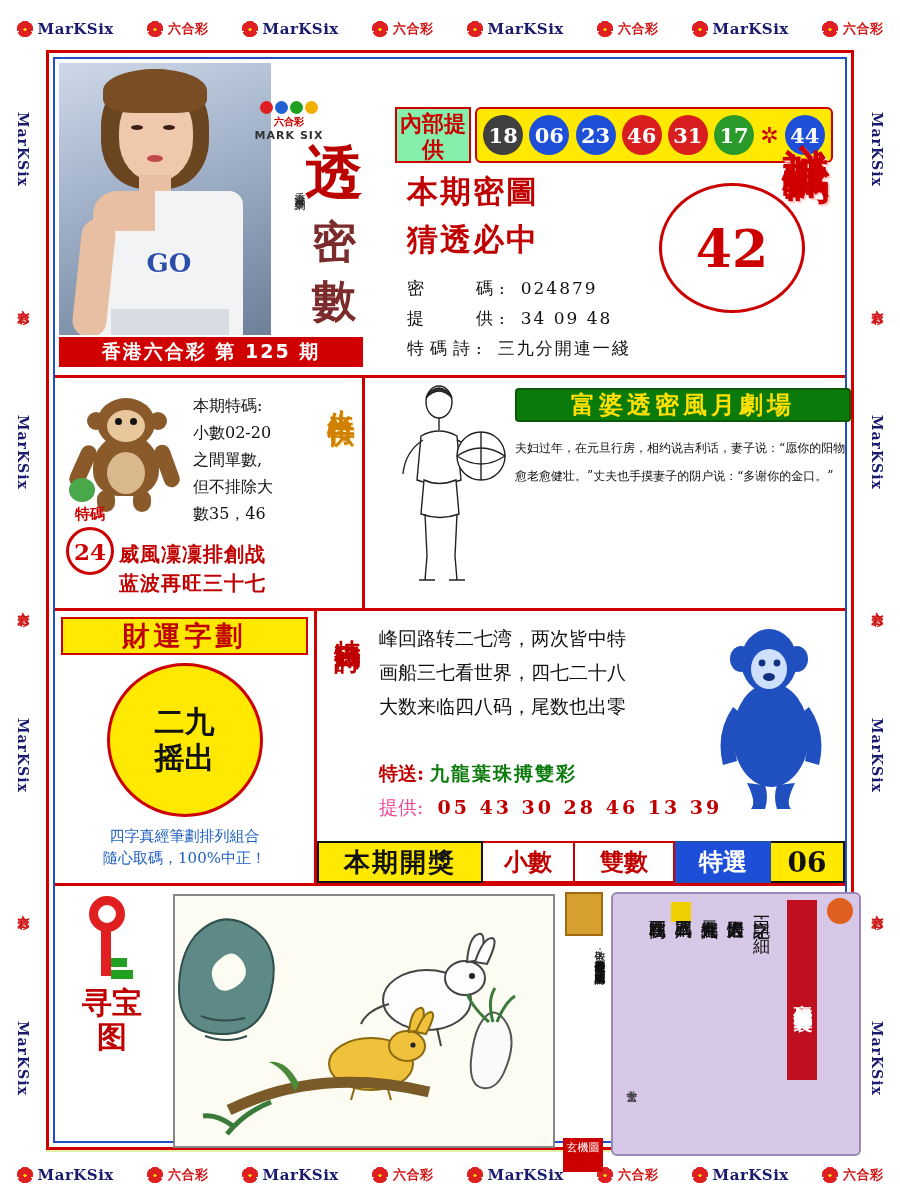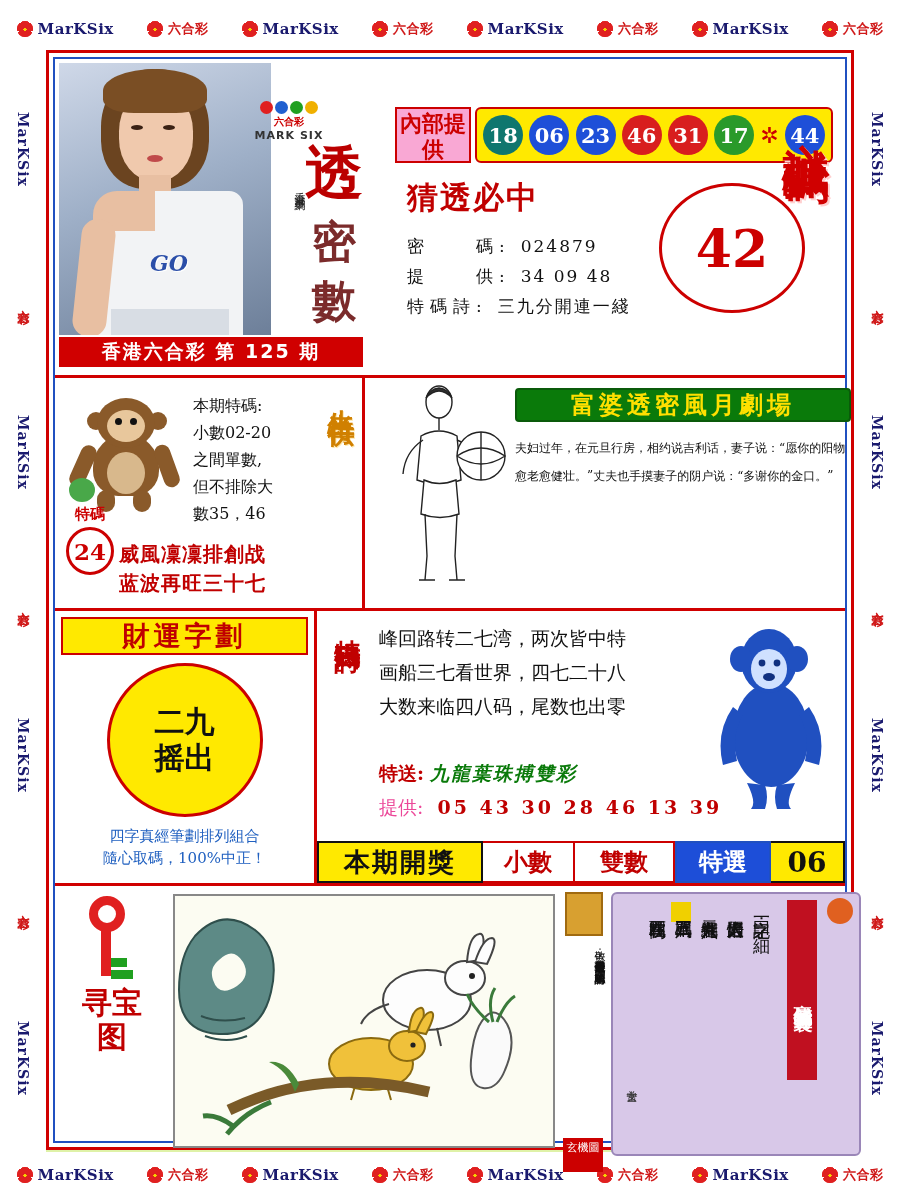--- a/index.html
+++ b/index.html
@@ -98,21 +98,21 @@
   .photo .neck{position:absolute;left:80px;top:112px;width:32px;height:24px;background:#e8bfa2;}
   .photo .body{
     position:absolute;left:34px;top:128px;width:150px;height:150px;border-radius:40px 14px 0 0;
     background:#f2f3f5;
   }
   .photo .shoulder{position:absolute;left:34px;top:128px;width:62px;height:40px;background:#e8bfa2;border-radius:24px 0 0 0;}
   .photo .arm{position:absolute;left:18px;top:156px;width:34px;height:118px;background:#e8bfa2;border-radius:16px;transform:rotate(6deg);}
   .photo .shirttext{
     position:absolute;left:58px;top:178px;width:104px;height:46px;
     color:#2b4ea8;font-family:"DejaVu Serif","Liberation Serif",serif;
-    font-style:italic;font-weight:bold;font-size:22px;text-align:center;line-height:44px;
+    font-weight:bold;font-size:26px;text-align:center;line-height:44px;
     text-shadow:1px 1px 0 #fff;
   }
   .photo .skirt{position:absolute;left:52px;top:246px;width:118px;height:32px;background:#d8dde4;}
 
   .logo6{
     position:absolute;left:196px;top:42px;width:76px;height:56px;text-align:center;
   }
   .logo6 .balls{
     display:flex;gap:2px;justify-content:center;
   }
@@ -127,21 +127,21 @@
   .tou .c1{color:#b00;font-size:58px;font-family:"DejaVu Serif",serif;font-weight:bold;}
   .tou .c2{color:#7b2b2b;font-size:44px;font-family:"DejaVu Serif",serif;font-weight:bold;}
   .tou .c3{color:#7b2b2b;font-size:44px;font-family:"DejaVu Serif",serif;font-weight:bold;}
   .tou-side{
     position:absolute;left:232px;top:108px;font-size:11px;color:#222;
     writing-mode:vertical-rl;letter-spacing:2px;
   }
 
   .neibu{
     position:absolute;left:340px;top:48px;width:76px;height:56px;
-    border:2px solid #c00;background:#f9a8d4;color:#c00;
+    border:2px solid #c00;background:#86efac;color:#c00;
     font-size:22px;font-weight:bold;line-height:26px;text-align:center;padding-top:2px;
     box-sizing:border-box;
   }
   .numbar{
     position:absolute;left:420px;top:48px;width:358px;height:56px;
     background:#ffe900;border:2px solid #c00;border-radius:6px;
     display:flex;align-items:center;justify-content:space-evenly;box-sizing:border-box;
   }
   .nball{
     width:40px;height:40px;border-radius:50%;
@@ -268,21 +268,21 @@
     font-family:"DejaVu Serif",serif;line-height:46px;
   }
   .poem{
     position:absolute;left:62px;top:10px;width:330px;
     color:#111;font-size:19px;line-height:34px;font-family:"DejaVu Serif",serif;
   }
   .tesong{
     position:absolute;left:62px;top:150px;width:370px;font-size:19px;font-family:"DejaVu Serif",serif;
   }
   .tesong .lab{color:#c00000;font-weight:bold;}
-  .tesong .val{color:#0a7a0a;font-weight:bold;letter-spacing:2px;font-style:italic;}
+  .tesong .val{color:#0a7a0a;font-weight:bold;letter-spacing:2px;}
   .tigong{
     position:absolute;left:62px;top:184px;width:370px;font-size:19px;font-family:"DejaVu Serif",serif;
   }
   .tigong .lab{color:#ec4899;}
   .tigong .val{color:#c00000;font-weight:bold;letter-spacing:3px;margin-left:8px;}
   .ape{
     position:absolute;right:4px;top:4px;width:140px;height:196px;
   }
   .ape svg{width:140px;height:196px;}
   .kaijiang{
@@ -487,31 +487,32 @@
       <div class="tou">
         <div class="c1">透</div>
         <div class="c2">密</div>
         <div class="c3">數</div>
       </div>
       <div class="tou-side" style="left:236px;top:124px;">香港富婆網</div>
 
       <div class="neibu"><span>內部提供</span></div>
 
       <div class="numbar">
-        <span class="nball" style="background:#0f766e">18</span>
+        <span class="nball" style="background:#404040">18</span>
         <span class="nball" style="background:#1e4fd8">06</span>
         <span class="nball" style="background:#1e4fd8">23</span>
         <span class="nball" style="background:#d81e1e">46</span>
         <span class="nball" style="background:#d81e1e">31</span>
         <span class="nball" style="background:#2a9a2a">17</span>
         <span class="nstar">✲</span>
         <span class="nball" style="background:#1e4fd8">44</span>
       </div>
 
       <div class="midtext">
+        <div class="l1">本期密圖</div>
         <div class="l2">猜透必中</div>
         <div class="kv">
           <div><span class="k">密　　碼:</span><span class="v">024879</span></div>
           <div><span class="k">提　　供:</span><span class="v">34  09  48</span></div>
           <div><span class="k">特碼詩:</span><span class="v">三九分開連一綫</span></div>
         </div>
       </div>
 
       <div class="circlebig">
             <span>42</span>

